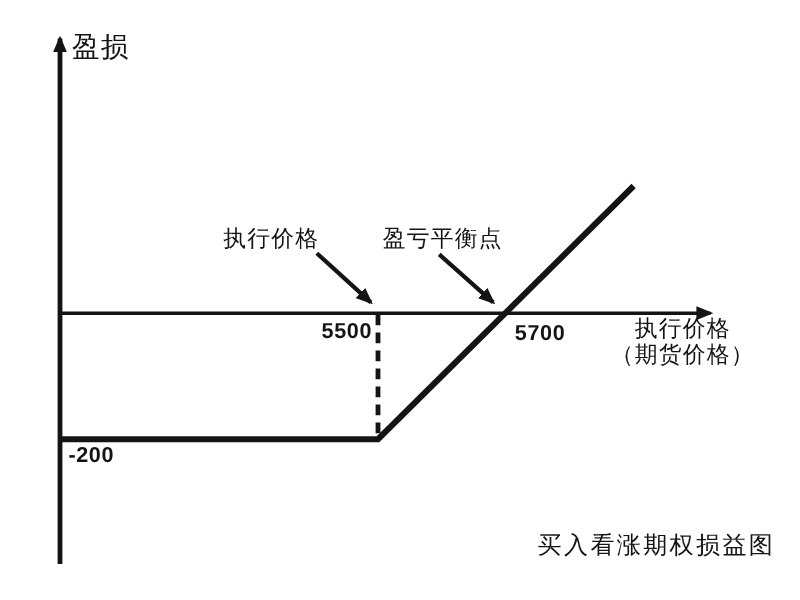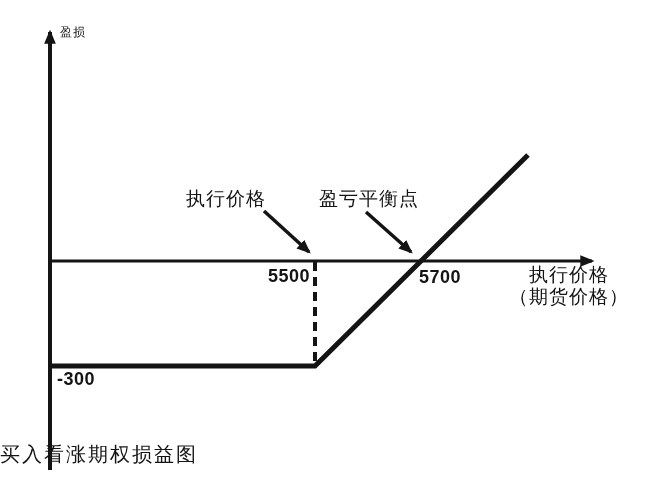--- a/index.html
+++ b/index.html
@@ -9,34 +9,34 @@
     height: 500px;
     background: #ffffff;
     font-family: "Liberation Sans", "DejaVu Sans", sans-serif;
     color: #141414;
     overflow: hidden;
   }
   .stage svg { position: absolute; left: 0; top: 0; }
   .lbl { position: absolute; white-space: nowrap; color: #141414; }
   .cjk { font-size: 19px; font-weight: 500; letter-spacing: 1px; }
   .num { font-size: 18px; font-weight: bold; letter-spacing: 0.5px; }
-  .ylab { left: 60px; top: 24px; font-size: 12px; }
+  .ylab { left: 60px; top: 24px; font-size: 23px; }
   .strike-ann { left: 186px; top: 186px; }
   .be-ann { left: 319px; top: 186px; }
   .tick-5500 { left: 268px; top: 266px; }
-  .tick-5700 { left: 419px; top: 267px; }
+  .tick-5700 { left: 429px; top: 267px; }
   .tick-neg200 { left: 57px; top: 369px; }
   .xlab {
     left: 494px; top: 264px; width: 150px;
     text-align: center; font-size: 19px; font-weight: 500;
     line-height: 22px; letter-spacing: 1px;
   }
   .title {
     left: 0; top: 441px; width: 646px;
-    text-align: left; font-size: 20px; font-weight: 500;
+    text-align: right; font-size: 20px; font-weight: 500;
     letter-spacing: 2px;
   }
 </style>
 </head>
 <body>
 
 <div class="stage">
 
   <svg width="667" height="500" viewBox="0 0 667 500">
     <defs>
@@ -61,21 +61,21 @@
   <div class="lbl cjk ylab">盈损</div>
 
   <div class="lbl cjk be-ann">盈亏平衡点</div>
 
   <div class="lbl cjk strike-ann">执行价格</div>
 
   <div class="lbl num tick-5500">5500</div>
 
   <div class="lbl num tick-5700">5700</div>
 
-  <div class="lbl num tick-neg200">-300</div>
+  <div class="lbl num tick-neg200">-200</div>
 
   <div class="lbl xlab">
     <div>执行价格</div>
     <div>（期货价格）</div>
   </div>
 
   <div class="lbl title">买入看涨期权损益图</div>
 
 </div>
 

